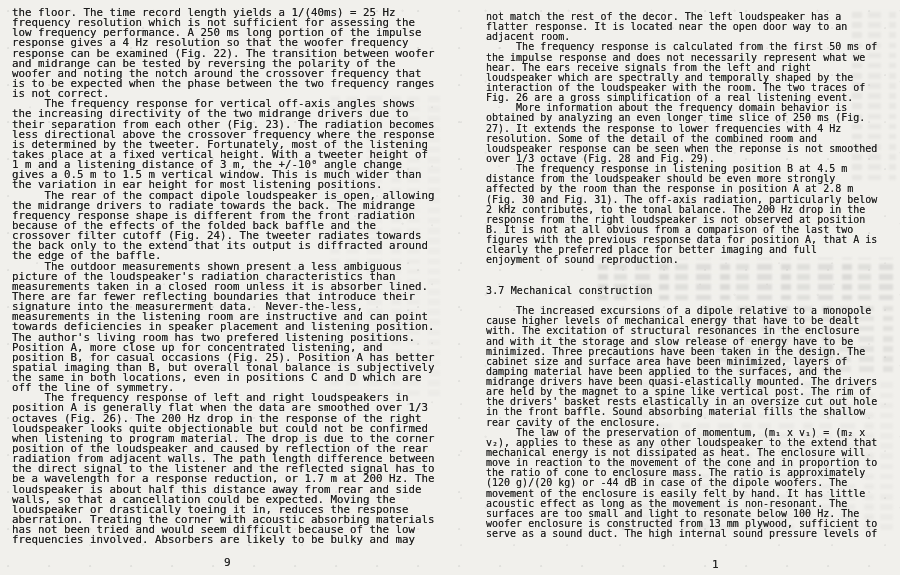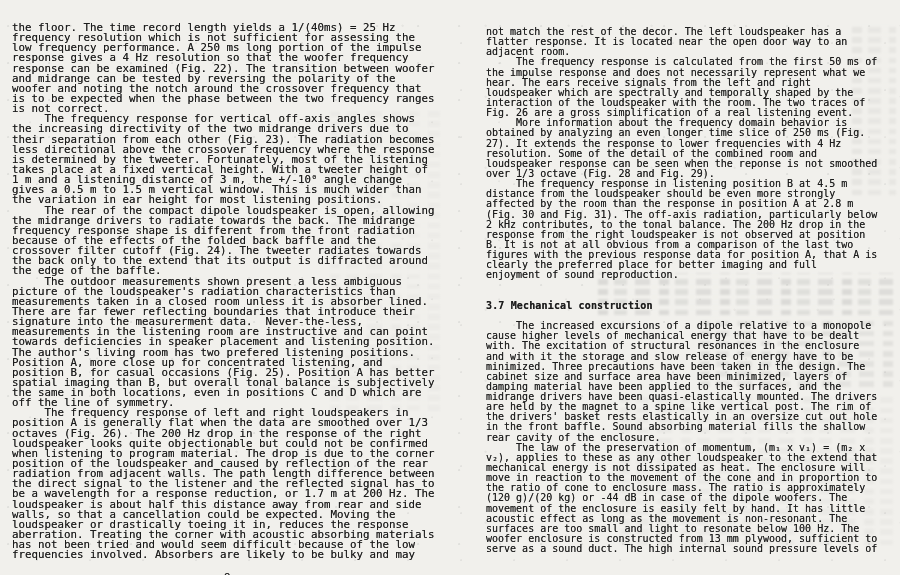--- a/index.html
+++ b/index.html
@@ -3,21 +3,21 @@
 <meta charset="utf-8">
 <style>
   html, body { margin:0; padding:0; }
   body {
     width:900px; height:575px;
     background:#f1f0ec;
     overflow:hidden;
     position:relative;
     font-family:"DejaVu Sans Mono","Liberation Mono",monospace;
   }
-  .scan { position:absolute; inset:0;margin-top:15px; }
+  .scan { position:absolute; inset:0; }
 
   
   .speckle {
     position:absolute; inset:0; pointer-events:none;
     background-image:
       radial-gradient(circle at 20% 30%, rgba(90,90,90,0.10) 0 0.8px, transparent 1.4px),
       radial-gradient(circle at 70% 60%, rgba(90,90,90,0.09) 0 0.7px, transparent 1.3px),
       radial-gradient(circle at 45% 82%, rgba(90,90,90,0.08) 0 0.7px, transparent 1.3px),
       radial-gradient(circle at 85% 15%, rgba(90,90,90,0.07) 0 0.9px, transparent 1.5px);
     background-size: 41px 37px, 53px 47px, 67px 59px, 83px 71px;
@@ -40,21 +40,21 @@
   .g4 { left:620px; top:380px; width:273px; height:150px; opacity:0.14; }
   .g5 { left:330px; top:96px;  width:110px; height:300px; opacity:0.10; }
 
   .page {
     position:absolute;
     color:#1c1c1c;
     white-space:pre;
     text-shadow: 0 0 0.45px rgba(20,20,20,0.65);
   }
   .page .line { height:10.15px; line-height:10.15px; }
-  .page .line.bold { font-weight:bold; letter-spacing:0.15px; }
+  .page .line.bold { font-weight:normal; letter-spacing:0.15px; }
   .page-left  { left:12px;  top:8px;  font-size:10.8px; }
   .page-right { left:486px; top:12px; font-size:10px; }
 
   .pagenum {
     position:absolute;
     font-size:11px;
     color:#222;
     text-shadow: 0 0 0.4px rgba(20,20,20,0.6);
   }
   .pn-left  { left:224px; top:556px; }

